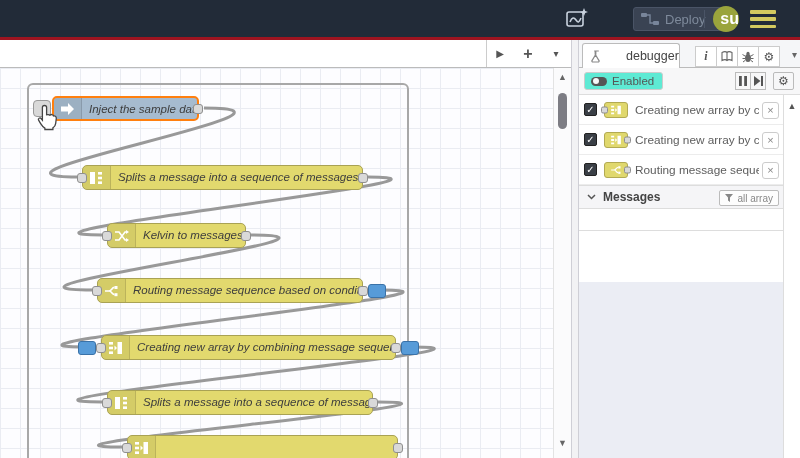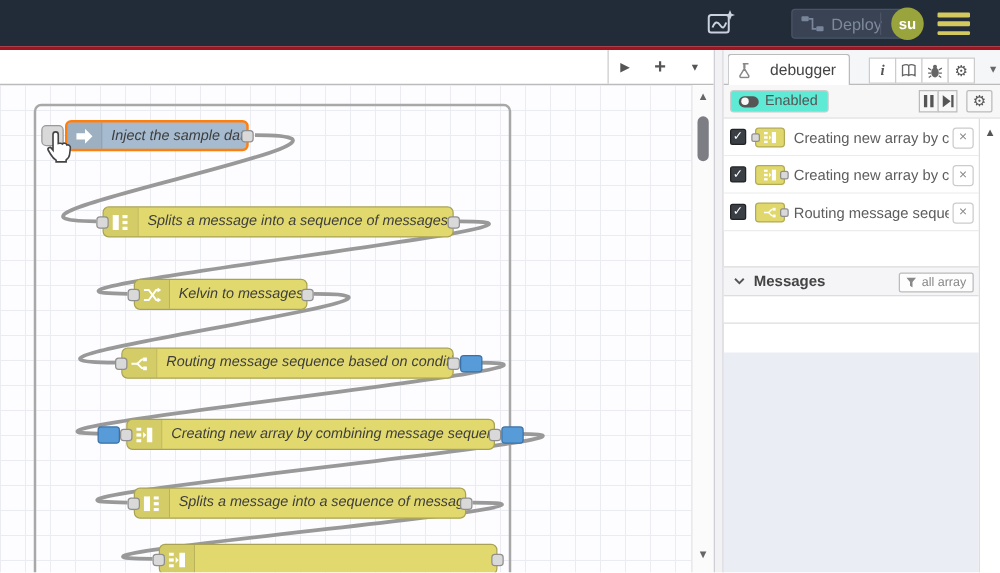--- a/index.html
+++ b/index.html
@@ -8,21 +8,21 @@
 
   
   #header { position:absolute; top:0; left:0; width:800px; height:37px; background:#222b38; }
   #red-line { position:absolute; top:37px; left:0; width:800px; height:3px; background:#9e1420; }
   .hdr-iconbtn { position:absolute; top:7px; width:26px; height:24px; display:flex; align-items:center; justify-content:center; }
   #hdr-flow-btn { left:564px; }
   #deploy-btn { position:absolute; left:592px; top:7px; width:90px; height:24px; background:#3a4353; border:1px solid #4a5466; border-radius:3px; display:flex; align-items:center; color:#7e8a9b; font-size:13px;margin-left:41px; }
   #deploy-btn .dicon { margin:0 6px 0 7px; }
   #deploy-divider { position:absolute; right:17px; top:2px; bottom:2px; width:1px; background:#4a5466; }
   #deploy-caret { position:absolute; right:3px; top:4px; color:#7e8a9b; font-size:10px; }
-  #avatar { position:absolute; left:713px; top:6px; width:26px; height:26px; border-radius:50%; background:#9aa43c; color:#fff; font-size:12px; font-weight:bold; display:flex; align-items:center; justify-content:center; }
+  #avatar { position:absolute; left:713px; top:6px; width:26px; height:26px; border-radius:50%; background:#9aa43c; color:#fff; font-size:16px; font-weight:bold; display:flex; align-items:center; justify-content:flex-end; }
   #hamburger { position:absolute; left:750px; top:10px; width:26px; height:18px; display:flex; flex-direction:column; justify-content:space-between; }
   #hamburger span { display:block; height:3.5px; background:#d3c95f; border-radius:1px; }
 
   
   #main { position:absolute; top:40px; left:0; right:0; bottom:0; }
 
   
   #canvas-col { position:absolute; left:0; top:0; width:571px; bottom:0; background:#fff; }
   #flow-tabbar { position:absolute; top:0; left:0; right:0; height:28px; background:#fff; border-bottom:1px solid #bbb; }
   #flow-tab-tools { position:absolute; right:2px; top:0; height:27px; border-left:1px solid #ccc; display:flex; align-items:center; padding:0 4px; gap:10px; color:#555; }
@@ -49,39 +49,39 @@
   #canvas-scroll-up { position:absolute; top:4px; left:0; right:0; text-align:center; font-size:9px; color:#666; }
   #canvas-scroll-thumb { position:absolute; top:25px; left:4px; width:9px; height:36px; background:#7d7d84; border-radius:5px; }
   #canvas-scroll-down { position:absolute; bottom:10px; left:0; right:0; text-align:center; font-size:9px; color:#666; }
 
   
   #splitter { position:absolute; left:571px; top:0; width:8px; bottom:0; background:#f2f2f4; border-left:1px solid #cfcfd6; border-right:1px solid #cfcfd6; }
 
   
   #sidebar { position:absolute; left:579px; top:0; width:221px; bottom:0; background:#fff; }
   #sb-tabbar { position:absolute; top:0; left:0; right:0; height:28px; background:#f5f6f8; border-bottom:1px solid #bbb; }
-  #sb-tab { position:absolute; left:3px; top:3px; width:98px; height:25px; background:#fff; border:1px solid #bbb; border-bottom:none; border-radius:3px 3px 0 0; display:flex; align-items:center; gap:14px; padding-left:8px; font-size:12.5px; color:#444; }
+  #sb-tab { position:absolute; left:3px; top:3px; width:98px; height:25px; background:#fff; border:1px solid #bbb; border-bottom:none; border-radius:3px 3px 0 0; display:flex; align-items:center; gap:24px; padding-left:8px; font-size:12.5px; color:#444; }
   #sb-tab-tools { position:absolute; right:20px; top:6px; display:flex; }
   .sb-toolbtn { width:22px; height:21px; background:#fff; border:1px solid #ccc; margin-left:-1px; display:flex; align-items:center; justify-content:center; color:#555; font-size:12px; }
   #sb-tab-caret { position:absolute; right:3px; top:9px; color:#666; font-size:10px; }
 
   #sb-toolbar { position:absolute; top:28px; left:0; right:0; height:27px; background:#f7f7f8; border-bottom:1px solid #ddd; }
   #enabled-btn { position:absolute; left:5px; top:4px; height:18px; padding:0 8px 0 6px; background:#5eead4; border:1px solid #ccc; border-radius:3px; display:flex; align-items:center; gap:5px; font-size:11.5px; color:#555; }
   .toggle-glyph { width:16px; height:9px; background:#555; border-radius:5px; position:relative; }
   .toggle-glyph::after { content:""; position:absolute; left:1.5px; top:1.5px; width:6px; height:6px; border-radius:50%; background:#f7f7f8; }
   #pause-step { position:absolute; left:157px; top:4px; display:flex; }
   .ps-btn { width:16px; height:18px; background:#f7f7f8; border:1px solid #bbb; margin-left:-1px; display:flex; align-items:center; justify-content:center; }
   #sb-gear-btn { position:absolute; left:194px; top:4px; width:21px; height:18px; background:#f7f7f8; border:1px solid #bbb; border-radius:2px; display:flex; align-items:center; justify-content:center; color:#555; font-size:12px; }
 
   #sb-content { position:absolute; top:55px; left:0; width:204px; bottom:0; }
   #sb-scrollstrip { position:absolute; top:55px; left:204px; right:0; bottom:0; background:#fff; border-left:1px solid #ddd; }
   #sb-scroll-up { position:absolute; top:6px; left:0; right:0; text-align:center; font-size:9px; color:#555; }
 
   .section-header { height:24px; background:#f5f5f7; border-bottom:1px solid #ddd; display:flex; align-items:center; gap:7px; padding-left:8px; font-size:12px; font-weight:bold; color:#444; position:relative; }
-  #messages-header { border-top:1px solid #ddd;margin-top:28px; }
+  #messages-header { border-top:1px solid #ddd; }
 
   .bp-row { height:30px; border-bottom:1px solid #ececec; position:relative; background:#fff; }
   .bp-check { position:absolute; left:5px; top:8px; width:13px; height:13px; background:#3a3f46; border:1px solid #222; border-radius:2px; color:#fff; font-size:10px; line-height:12px; text-align:center; }
   .bp-node-icon { position:absolute; left:25px; top:7px; width:24px; height:16px; background:#e0d86d; border:1px solid #b2aa53; border-radius:3px; }
   .bp-port { position:absolute; width:7px; height:7px; background:#d9d9d9; border:1px solid #8f8f8f; border-radius:2px; top:50%; transform:translateY(-50%); }
   .bp-port.pleft { left:-4px; } .bp-port.pright { right:-4px; }
   .bp-glyph { position:absolute; left:50%; top:50%; transform:translate(-50%,-50%); }
   .bp-label { position:absolute; left:56px; right:24px; top:0; bottom:0; line-height:30px; font-size:11.8px; color:#5d5d5d; white-space:nowrap; overflow:hidden; }
   .bp-close { position:absolute; right:4px; top:7px; width:17px; height:17px; background:#fff; border:1px solid #ccc; border-radius:3px; color:#888; font-size:11px; line-height:14px; text-align:center; }
 

